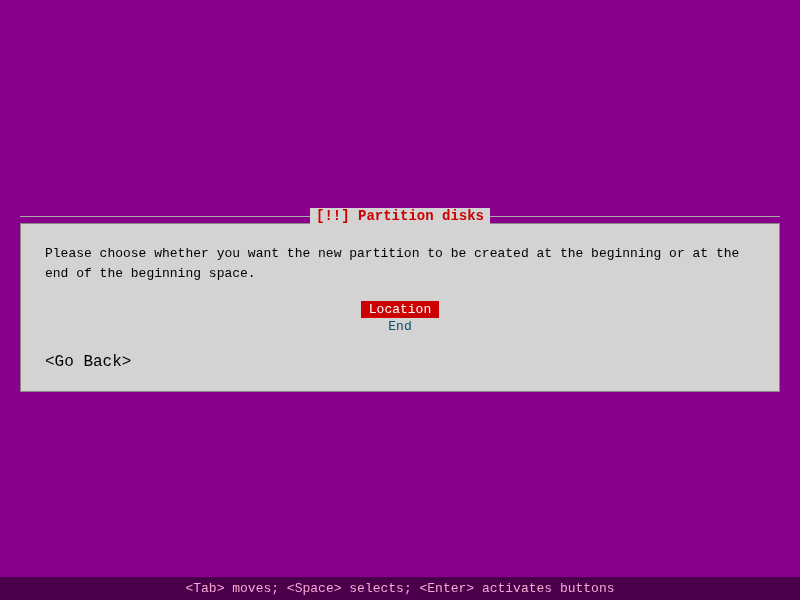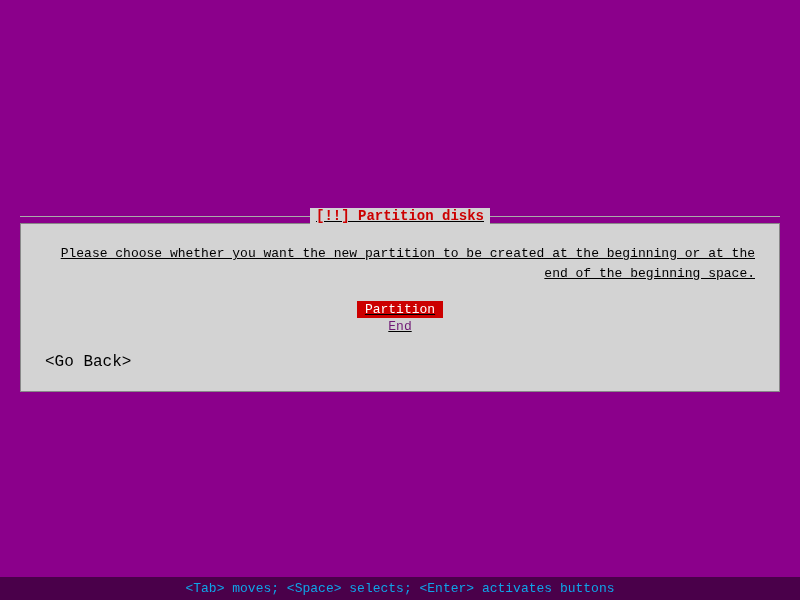--- a/index.html
+++ b/index.html
@@ -18,21 +18,20 @@
       flex-direction: column;
       align-items: center;
       justify-content: center;
       overflow: hidden;
       position: relative;
     }
 
     .dialog-wrapper {
       width: 760px;
       position: relative;
-      text-decoration: underline;
     }
 
     .dialog-title-bar {
       display: flex;
       align-items: center;
       justify-content: center;
       position: relative;
       margin-bottom: -1px;
       z-index: 2;
     }
@@ -58,21 +57,20 @@
       border: 1px solid #888;
       padding: 20px 24px 20px 24px;
       color: #000;
       position: relative;
     }
 
     .dialog-body-text {
       font-size: 13px;
       line-height: 1.5;
       margin-bottom: 18px;
-      text-align: right;
     }
 
     .location-label {
       font-size: 13px;
       margin-bottom: 12px;
     }
 
     .options-container {
       display: flex;
       flex-direction: column;
@@ -82,40 +80,40 @@
 
     .option-selected {
       background-color: #cc0000;
       color: #fff;
       padding: 1px 8px;
       font-size: 13px;
       cursor: pointer;
     }
 
     .option-normal {
-      color: #701a75;
+      color: #0c4a6e;
       padding: 1px 8px;
       font-size: 13px;
       cursor: pointer;
     }
 
     .go-back-btn {
       color: #000;
       font-size: 16px;
       cursor: pointer;
       display: inline-block;
     }
 
     .bottom-bar {
       position: absolute;
       bottom: 0;
       left: 0;
       width: 800px;
       background-color: #4a004a;
-      color: #0ea5e9;
+      color: #f9a8d4;
       font-size: 13px;
       padding: 4px 8px;
       text-align: center;
     }
   </style>
 </head>
 <body>
 
 <div class="dialog-wrapper">
   <div class="dialog-title-bar">
@@ -125,21 +123,21 @@
   </div>
 
   <div class="dialog-box">
     <div class="dialog-body-text">
       <div>Please choose whether you want the new partition to be created at the beginning or at the</div>
       <div>end of the beginning space.</div>
     </div>
 
 
     <div class="options-container">
-      <div class="option-selected">Partition</div>
+      <div class="option-selected">Location</div>
       <div class="option-normal">End</div>
     </div>
 
     <div class="go-back-btn">&lt;Go Back&gt;</div>
   </div>
 </div>
 
 <div class="bottom-bar">
   <span>&lt;Tab&gt; moves; &lt;Space&gt; selects; &lt;Enter&gt; activates buttons</span>
 </div>

